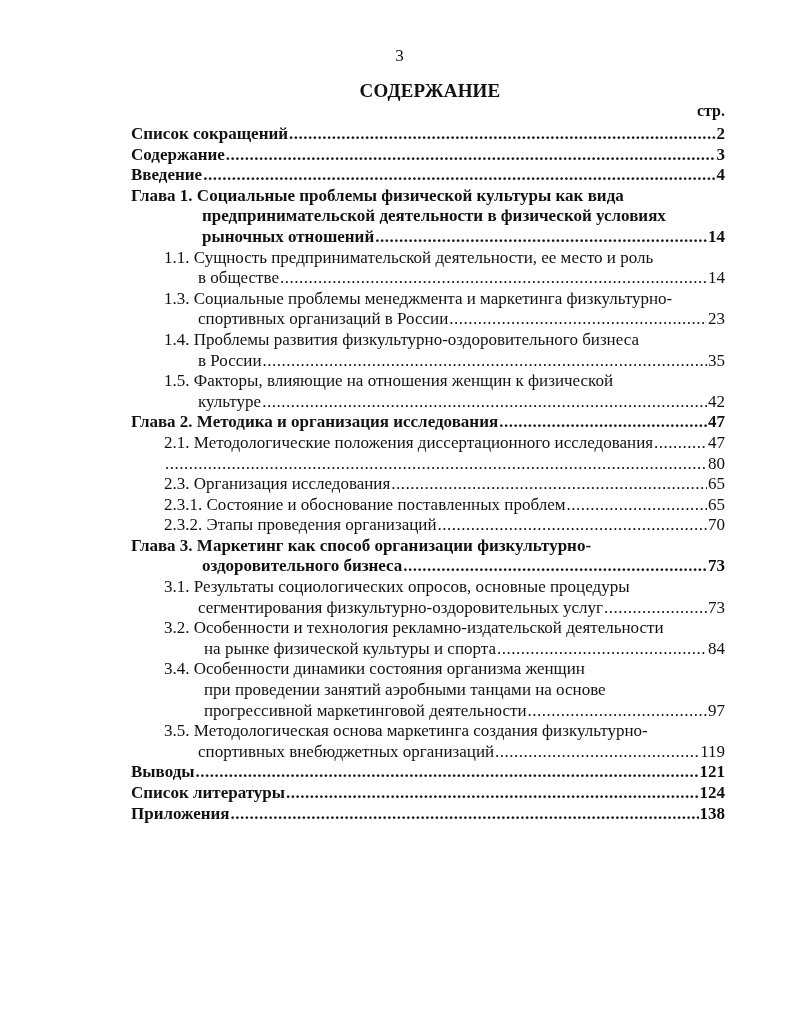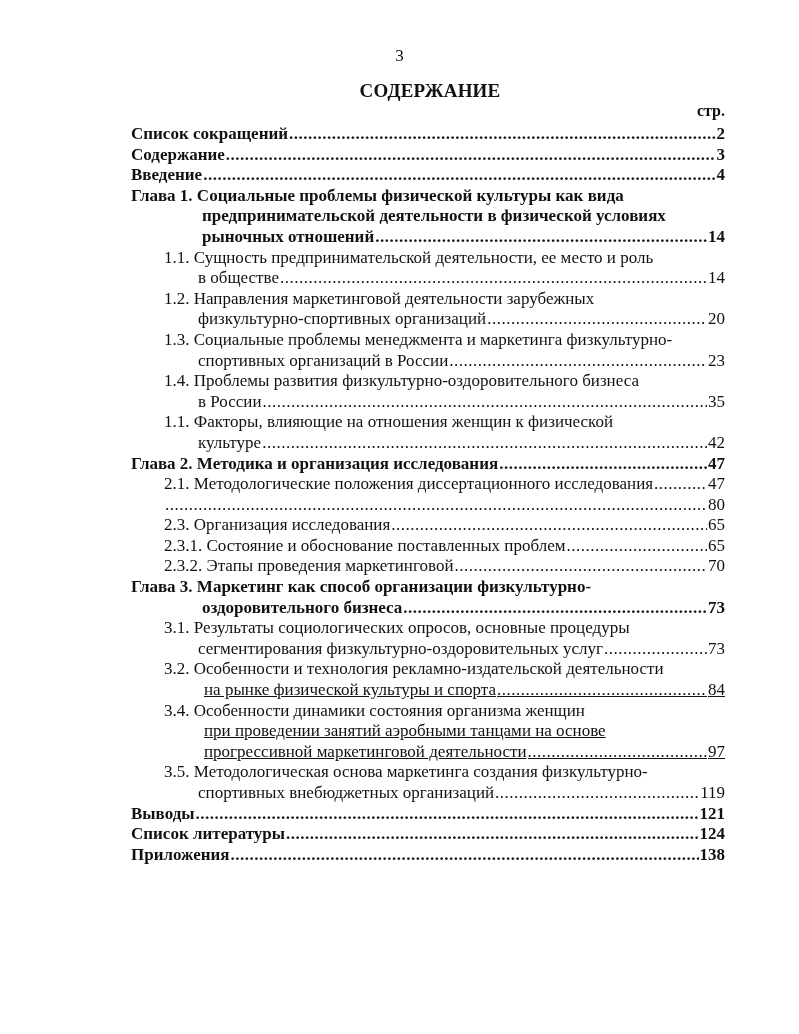--- a/index.html
+++ b/index.html
@@ -36,21 +36,21 @@
   .line .dots::after {
     content: "........................................................................................................................................................................................................................................................";
     letter-spacing: 0.5px;
   }
   .line .pg { flex: 0 0 auto; }
   .bold { font-weight: bold; align-items: center; }
   .entry { display: block; }
   .indent-ch { padding-left: 71px; }
   .indent-sec { padding-left: 33px; }
   .indent-sec-cont { padding-left: 67px; }
-  .indent-sec-cont2 { padding-left: 73px; text-decoration: underline; }
+  .indent-sec-cont2 { padding-left: 73px; }
 </style>
 </head>
 <body>
 
 <div class="page-number">3</div>
 <div class="title">СОДЕРЖАНИЕ</div>
 <div class="page-col-label">стр.</div>
 
 <div class="toc">
 
@@ -82,45 +82,37 @@
 
   <div>
     <span class="entry indent-sec">1.1. Сущность предпринимательской деятельности, ее место и роль</span>
     <div class="line indent-sec-cont">
       <span class="txt">в обществе</span>
       <span class="dots"></span>
       <span class="pg">14</span>
     </div>
   </div>
   <div>
-    <span class="entry indent-sec">1.2. Направления маркетинговой деятельности зарубежных</span>
-    <div class="line indent-sec-cont">
-      <span class="txt">физкультурно-спортивных организаций</span>
-      <span class="dots"></span>
-      <span class="pg">20</span>
-    </div>
-  </div>
-  <div>
     <span class="entry indent-sec">1.3. Социальные проблемы менеджмента и маркетинга физкультурно-</span>
     <div class="line indent-sec-cont">
       <span class="txt">спортивных организаций в России</span>
       <span class="dots"></span>
       <span class="pg">23</span>
     </div>
   </div>
   <div>
     <span class="entry indent-sec">1.4. Проблемы развития физкультурно-оздоровительного бизнеса</span>
     <div class="line indent-sec-cont">
       <span class="txt">в России </span>
       <span class="dots"></span>
       <span class="pg">35</span>
     </div>
   </div>
   <div>
-    <span class="entry indent-sec">1.1. Факторы, влияющие на отношения женщин к физической</span>
+    <span class="entry indent-sec">1.5. Факторы, влияющие на отношения женщин к физической</span>
     <div class="line indent-sec-cont">
       <span class="txt">культуре </span>
       <span class="dots"></span>
       <span class="pg">42</span>
     </div>
   </div>
 
   <div class="line bold">
     <span class="txt">Глава 2. Методика и организация исследования </span>
     <span class="dots"></span>
@@ -139,21 +131,21 @@
     <span class="txt">2.3. Организация исследования</span>
     <span class="dots"></span>
     <span class="pg">65</span>
   </div>
   <div class="line indent-sec">
     <span class="txt">2.3.1. Состояние и обоснование поставленных проблем</span>
     <span class="dots"></span>
     <span class="pg">65</span>
   </div>
   <div class="line indent-sec">
-    <span class="txt">2.3.2. Этапы проведения маркетинговой</span>
+    <span class="txt">2.3.2. Этапы проведения организаций</span>
     <span class="dots"></span>
     <span class="pg">70</span>
   </div>
 
   <div class="bold">
     <span class="entry">Глава 3. Маркетинг как способ организации физкультурно-</span>
     <div class="line indent-ch">
       <span class="txt">оздоровительного бизнеса</span>
       <span class="dots"></span>
       <span class="pg">73</span>

